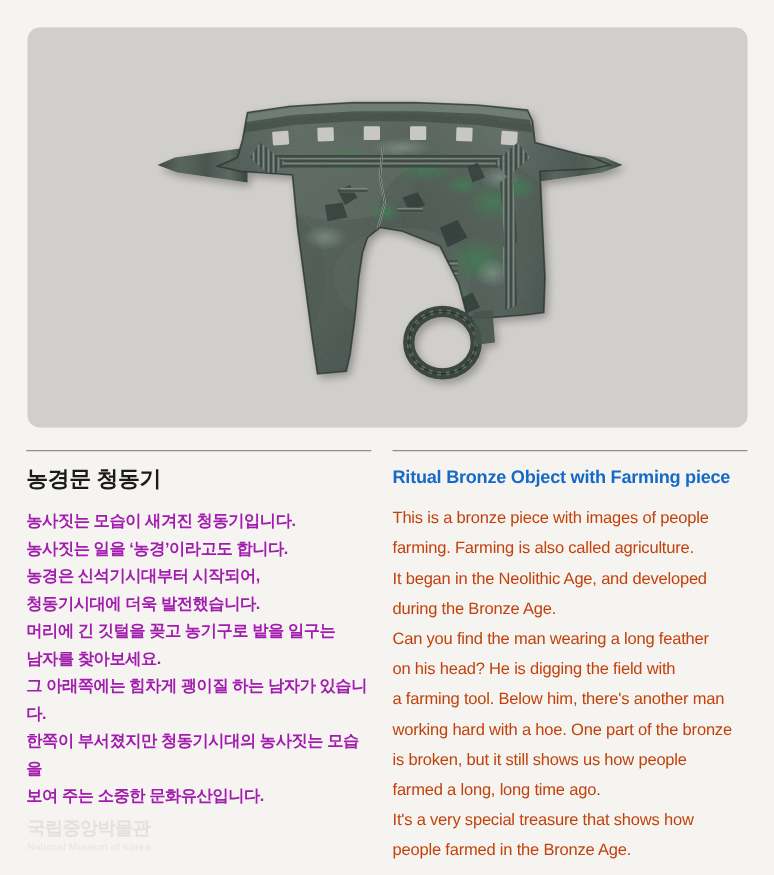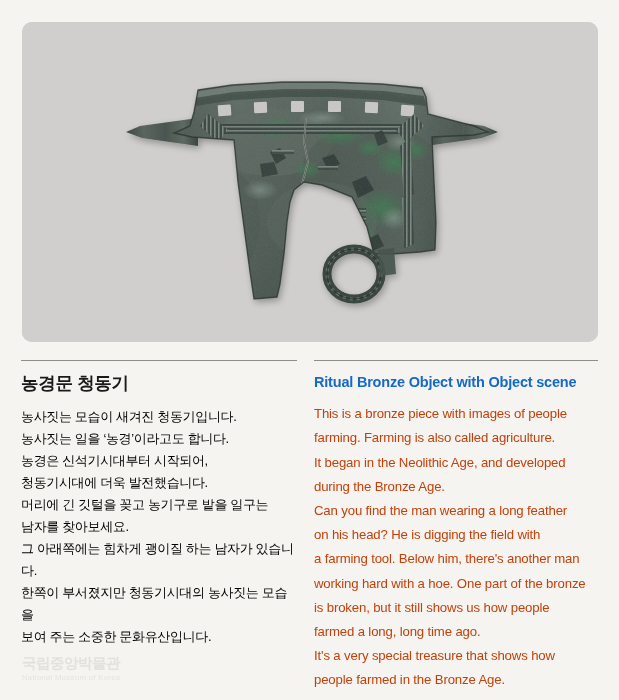--- a/index.html
+++ b/index.html
@@ -82,23 +82,24 @@
     font-weight: bold;
     color: #1569c7;
     letter-spacing: -0.2px;
     margin-bottom: 11px;
     line-height: 1.25;
   }
 
   .body-ko {
     font-size: 13px;
     line-height: 22px;
-    color: #000000;
+    color: #a21caf;
     letter-spacing: -0.35px;
     white-space: pre-line;
+    font-weight: bold;
   }
 
   .body-en {
     font-size: 13.2px;
     line-height: 24.2px;
     color: #c2410c;
     letter-spacing: -0.15px;
     white-space: pre-line;
   }
 
@@ -324,21 +325,21 @@
 청동기시대에 더욱 발전했습니다.
 머리에 긴 깃털을 꽂고 농기구로 밭을 일구는
 남자를 찾아보세요.
 그 아래쪽에는 힘차게 괭이질 하는 남자가 있습니다.
 한쪽이 부서졌지만 청동기시대의 농사짓는 모습을
 보여 주는 소중한 문화유산입니다.</p>
     </div>
 
     <div class="col col-en">
       <div class="rule"></div>
-      <h2 class="heading-en">Ritual Bronze Object with Object scene</h2>
+      <h2 class="heading-en">Ritual Bronze Object with Farming piece</h2>
       <p class="body-en">This is a bronze piece with images of people
 farming. Farming is also called agriculture.
  It began in the Neolithic Age, and developed
 during the Bronze Age.
 Can you find the man wearing a long feather
 on his head? He is digging the field with
 a farming tool. Below him, there's another man
 working hard with a hoe. One part of the bronze
 is broken, but it still shows us how people
 farmed a long, long time ago.

